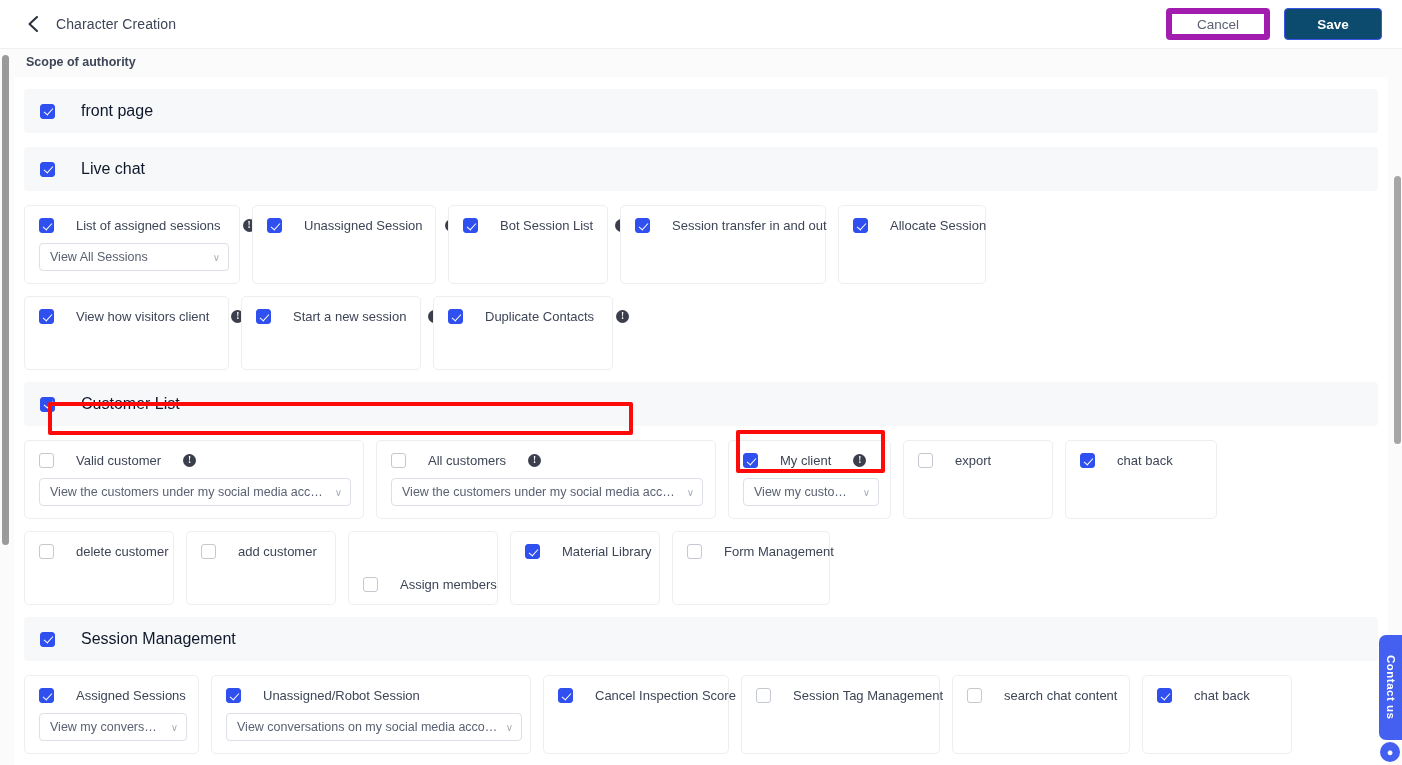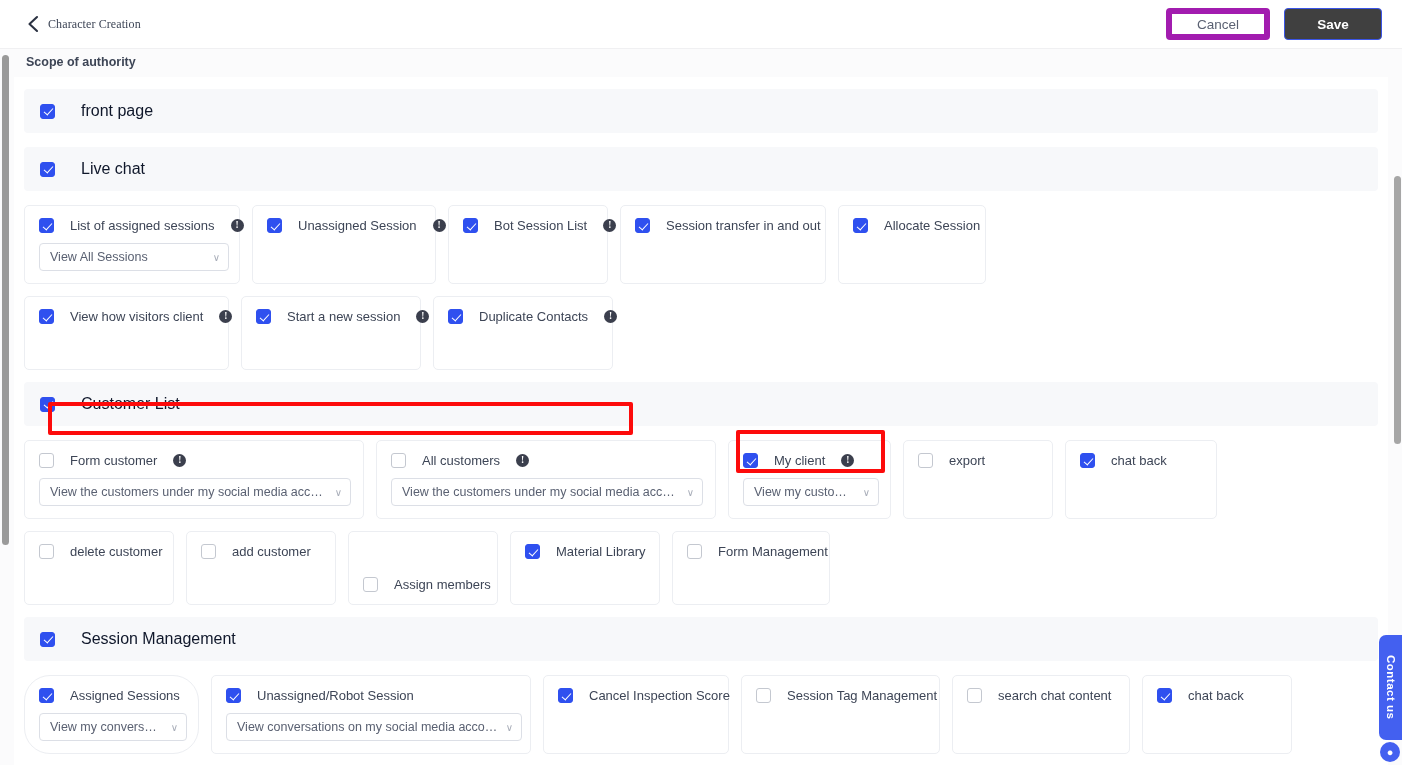--- a/index.html
+++ b/index.html
@@ -18,35 +18,35 @@
     background: #ffffff; display: flex; align-items: center;
     border-bottom: 1px solid #f0f0f2;
   }
   .back-icon {
     margin-left: 22px; width: 22px; height: 22px;
     display: flex; align-items: center; justify-content: center;
     cursor: pointer;
   }
   .back-icon svg { display: block; }
   .page-title {
-    margin-left: 4px; font-size: 12px; color: #3d4556; letter-spacing: .1px; font-family: Liberation Serif, serif;
+    margin-left: 12px; font-size: 14px; color: #3d4556; letter-spacing: .1px;
   }
   .topbar-actions {
     margin-left: auto; margin-right: 20px; display: flex; align-items: center; gap: 14px;
   }
   .btn {
     height: 32px; border-radius: 4px; font-size: 13.5px;
     display: flex; align-items: center; justify-content: center;
     cursor: pointer; padding: 0 16px;
   }
   .btn-cancel {
     width: 104px; background: #fff; border: 6px solid #a21caf; color: #5a6172;
   }
   .btn-save {
-    width: 98px; background: #404040; border: 1px solid #3b55e6; color: #fff; font-weight: 600;
+    width: 98px; background: #0c4a6e; border: 1px solid #3b55e6; color: #fff; font-weight: 600;
   }
 
   
   .content {
     position: absolute; left: 0; top: 49px; width: 1402px; height: 716px;
     background: #fbfbfc; overflow: hidden;
   }
   .section-label {
     position: absolute; left: 26px; top: 6px;
     font-size: 12.5px; font-weight: bold; color: #3d4556;
@@ -63,21 +63,21 @@
   }
   .grouprow .lbl { font-size: 16px; color: #0f172a; margin-left: 26px; }
 
   .cardrow { display: flex; gap: 12px; margin-bottom: 12px; flex-wrap: nowrap; }
 
   .perm-card {
     background: #ffffff; border: 1px solid #eceef2; border-radius: 5px;
     padding: 12px 14px 12px 14px; min-height: 74px;
     display: flex; flex-direction: column; gap: 10px;
   }
-  .perm-head { display: flex; align-items: center; gap: 16px; white-space: nowrap; }
+  .perm-head { display: flex; align-items: center; gap: 22px; white-space: nowrap; }
   .perm-label { font-size: 13px; color: #3d4556; }
 
   
   .cb {
     width: 15px; height: 15px; border-radius: 3px; flex: 0 0 15px;
     border: 1px solid #c4c8d0; background: #fff; position: relative; cursor: pointer;
   }
   .cb.on { background: #2f50ef; border-color: #2f50ef; }
   .cb.on::after {
     content: ""; position: absolute; left: 4.5px; top: 1.5px;
@@ -232,21 +232,21 @@
           </div>
 
         <div class="grouprow" id="g2">
             <div class="cb on"></div>
             <span class="lbl">Customer List</span>
           </div>
         <div class="cardrow" id="r-cu1">
             <div class="perm-card" style="width: 340px;">
               <div class="perm-head">
                 <div class="cb"></div>
-                <span class="perm-label">Form customer</span>
+                <span class="perm-label">Valid customer</span>
                 <div class="info">!</div>
               </div>
               <div class="sel" style="width: 312px;">
                 <span class="txt">View the customers under my social media account</span>
                 <span class="chev">∨</span>
               </div>
             </div>
             <div class="perm-card" style="width: 340px;">
               <div class="perm-head">
                 <div class="cb"></div>
@@ -313,21 +313,21 @@
                 <span class="perm-label">Form Management</span>
               </div>
             </div>
           </div>
 
         <div class="grouprow" id="g3">
             <div class="cb on"></div>
             <span class="lbl">Session Management</span>
           </div>
         <div class="cardrow" id="r-se1">
-            <div class="perm-card" style="width: 175px; border-radius: 26px;">
+            <div class="perm-card" style="width: 175px;">
               <div class="perm-head">
                 <div class="cb on"></div>
                 <span class="perm-label">Assigned Sessions</span>
               </div>
               <div class="sel" style="width: 148px;">
                 <span class="txt">View my conversation</span>
                 <span class="chev">∨</span>
               </div>
             </div>
             <div class="perm-card" style="width: 320px;">

